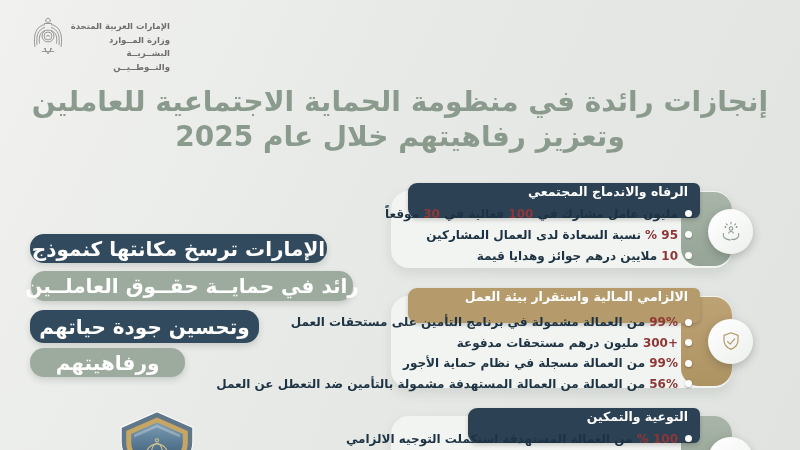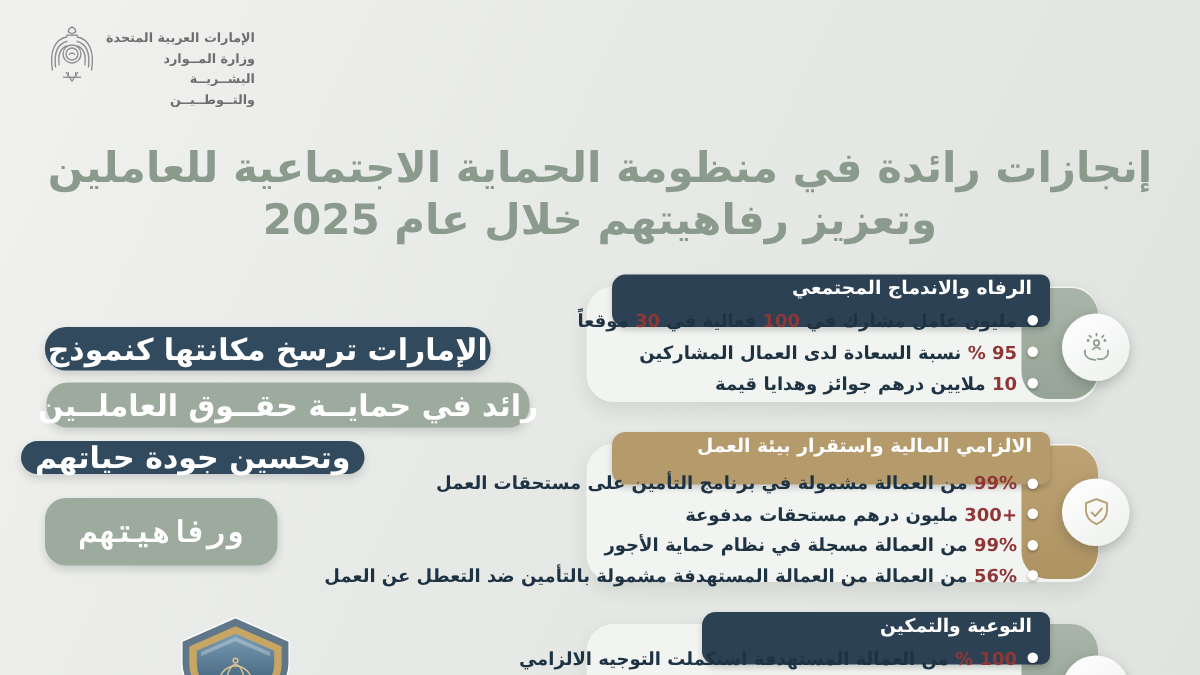--- a/index.html
+++ b/index.html
@@ -13,36 +13,37 @@
     background:linear-gradient(115deg,#f1f2f0 0%,#e8eae7 40%,#e0e3e0 100%);
   }
   
   .logo-emblem{position:absolute;left:28px;top:14px;}
   .logo-text{
     position:absolute;left:70px;top:20px;width:100px;direction:rtl;text-align:right;
     font-size:8.5px;font-weight:bold;color:#6e6e6e;line-height:13.5px;
   }
   
   .title{
-    position:absolute;left:0;right:0;top:76px;margin:18px;text-align:center;direction:rtl;
+    position:absolute;left:0;right:0;top:76px;margin:8px;text-align:center;direction:rtl;
     color:var(--title);font-size:28px;font-weight:bold;line-height:35px;
   }
   
   .pill{
     position:absolute;color:#fff;font-weight:bold;font-size:20px;border-radius:14px;
     display:flex;align-items:center;justify-content:center;direction:rtl;
     padding:0 10px;box-sizing:border-box;white-space:nowrap;
     box-shadow:0 3px 6px rgba(50,60,55,.18);
+    margin-top:16px;
   }
   .navy{background:var(--navy);}
   .sage{background:var(--sage);}
   .p1{left:30px;top:218px;width:297px;height:29px;}
   .p2{left:31px;top:255px;width:322px;height:30px;}
-  .p3{left:14px;top:294px;width:229px;height:22px;}
-  .p4{left:30px;top:332px;width:155px;height:45px;font-family:Liberation Mono, monospace;}
+  .p3{left:30px;top:294px;width:229px;height:33px;}
+  .p4{left:30px;top:332px;width:155px;height:29px;}
   
   .card{position:absolute;background:#f2f4f1;border-radius:18px;box-shadow:0 5px 12px rgba(60,70,65,.12);z-index:1;}
   .c1{left:391px;top:191px;width:341px;height:77px;}
   .c2{left:391px;top:296px;width:341px;height:92px;}
   .c3{left:391px;top:416px;width:341px;height:60px;}
   .cap{position:absolute;border-radius:18px;z-index:2;}
   .sage-cap{background:linear-gradient(180deg,#a8b5a8,#95a496);}
   .tan-cap{background:linear-gradient(180deg,#bda275,#ae9362);}
   .cap1{left:681px;top:192px;width:51px;height:74px;}
   .cap2{left:681px;top:297px;width:51px;height:89px;}

